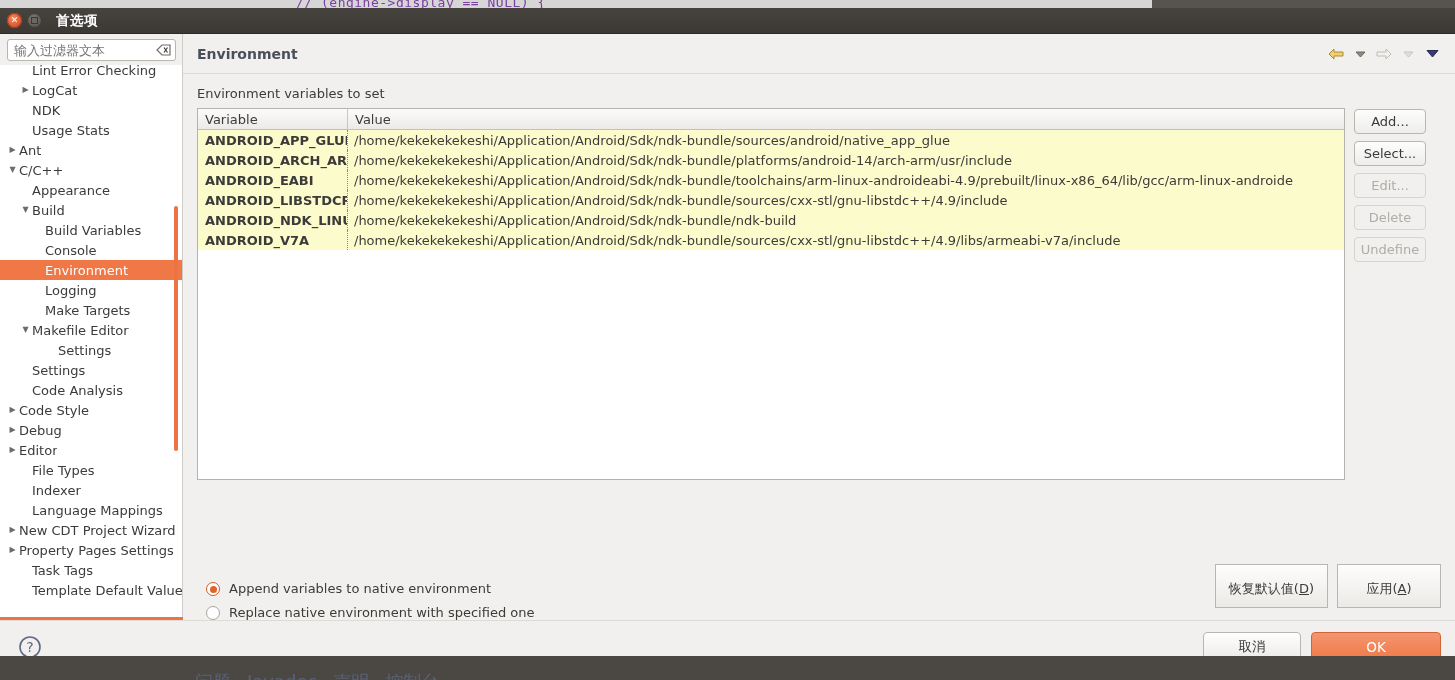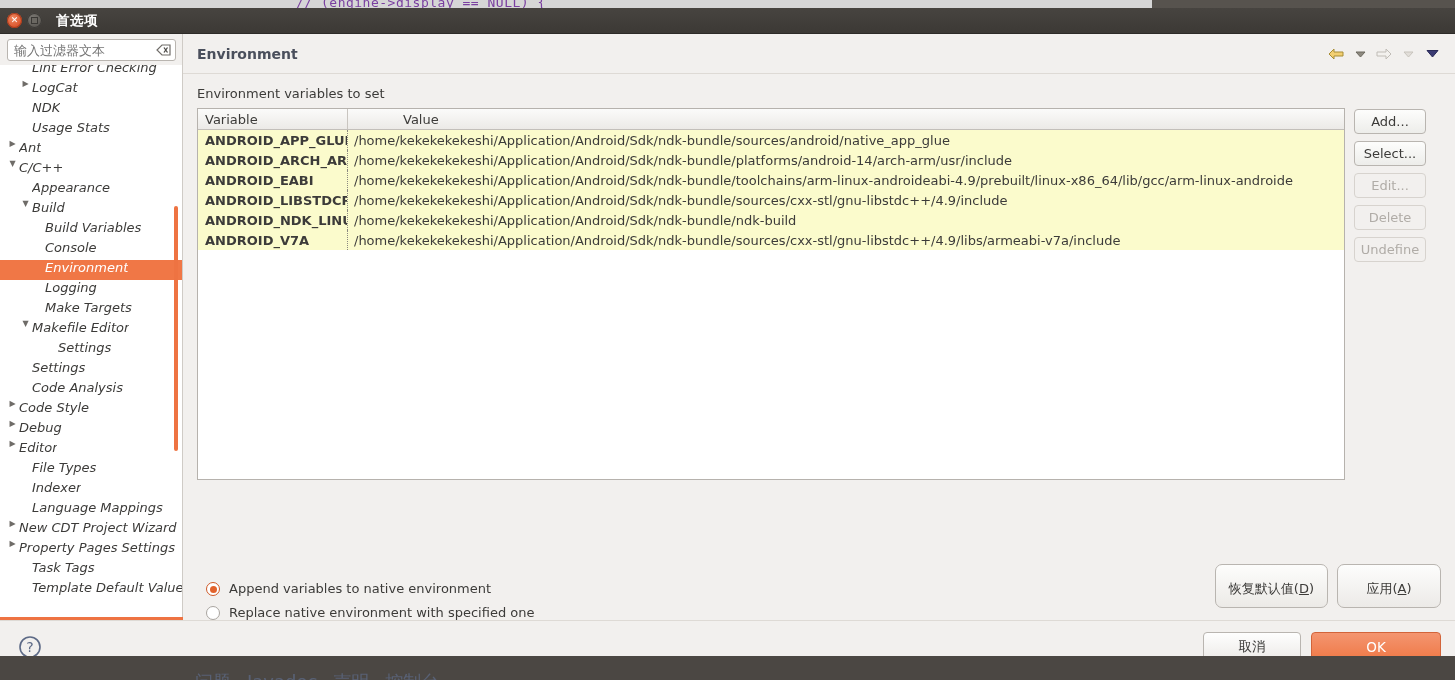--- a/index.html
+++ b/index.html
@@ -108,25 +108,24 @@
 
   #tree-scroll {
     flex: 1 1 auto; overflow: hidden; position: relative;
     background: #fff;
   }
   #tree {
     position: absolute; left: 0; top: 0; right: 0;
     padding-top: 1px;
   }
   .tree-item {
-    height: 20px; display: flex; align-items: flex-start;
+    height: 20px; display: flex; align-items: center;
     font-size: 13px; color: #3c3b39;
     white-space: nowrap; cursor: default;
     position: relative;
-    font-style: italic;
   }
   .tree-item.selected { background: #f07746; color: #ffffff; }
   .tw {
     width: 13px; flex: 0 0 13px; display: flex;
     align-items: center; justify-content: center;
     color: #6f6c68; font-size: 8px; line-height: 1;
   }
   .tree-label { overflow: hidden; }
 
   #left-scrollbar-track {
@@ -178,21 +177,21 @@
     overflow: hidden;
   }
   #table-head {
     display: flex; height: 21px; flex: 0 0 21px;
     background: linear-gradient(to bottom, #fbfbfa, #eceae7);
     border-bottom: 1px solid #c3bfba;
     font-size: 13px; color: #3c3b39;
   }
   .th { display: flex; align-items: center; padding-left: 7px; }
   .th.var { width: 150px; flex: 0 0 150px; border-right: 1px solid #c9c5c0; }
-  .th.val { flex: 1 1 auto; margin-left: 48px; }
+  .th.val { flex: 1 1 auto; }
 
   #table-body { flex: 1 1 auto; overflow: hidden; }
   .trow {
     display: flex; height: 20px; font-size: 13px;
     background: #fbfbcc;
     white-space: nowrap;
   }
   .td-var {
     width: 150px; flex: 0 0 150px;
     font-weight: bold; color: #3c3b39;
@@ -249,21 +248,21 @@
     position: absolute; right: 14px; bottom: 12px;
     display: flex; gap: 9px;
   }
   .wbtn {
     height: 44px; min-width: 104px;
     font-size: 13px;
     font-family: "DejaVu Sans", "Liberation Sans", sans-serif;
     color: #3c3b39;
     background: linear-gradient(to bottom, #fdfdfc, #eceae7);
     border: 1px solid #b9b5b0;
-    border-radius: 7px;
+    border-radius: 0;
     cursor: pointer;
     padding: 15px 13px;
   }
   .wbtn u { text-decoration: underline; }
 
   
   #footer {
     flex: 0 0 52px; height: 52px;
     background: #f2f0ee;
     border-top: 1px solid #dedad5;

